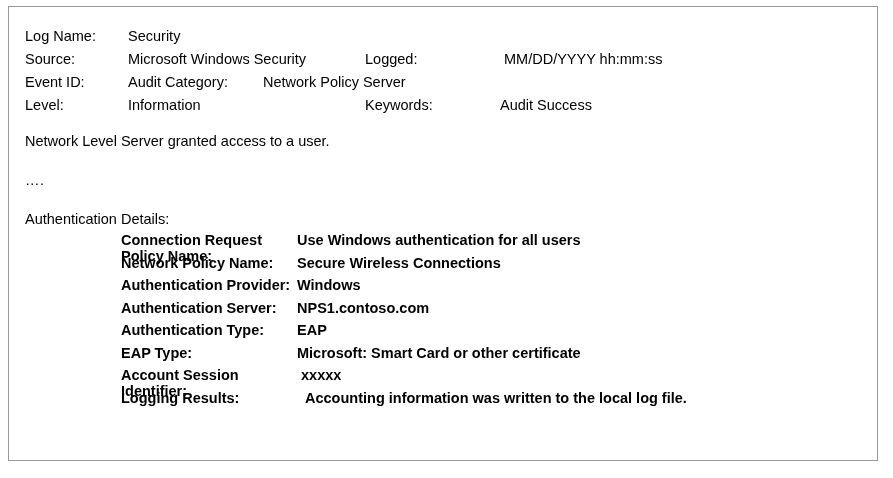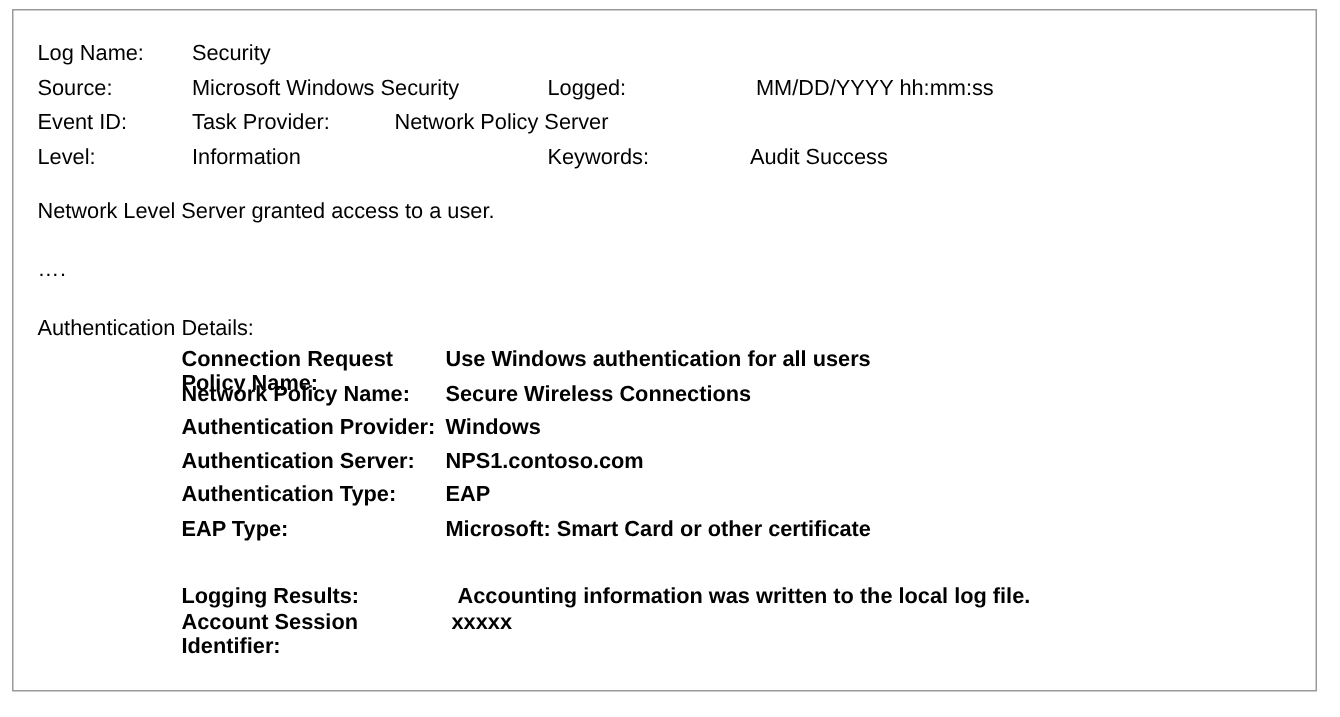--- a/index.html
+++ b/index.html
@@ -79,21 +79,21 @@
   }
   .dlabel {
     width: 272px;
     flex: 0 0 272px;
     padding-left: 96px;
     box-sizing: border-box;
   }
   .dvalue {
     flex: 1 1 auto;
   }
-  .dvalue.pad1 { padding-left: 4px; margin-top: 40px; }
+  .dvalue.pad1 { padding-left: 4px; }
   .dvalue.pad2 { padding-left: 8px; }
 </style>
 </head>
 <body>
 
 <div class="event-panel">
 
   <div class="header-grid">
 
     <div class="hrow">
@@ -105,21 +105,21 @@
 
     <div class="hrow">
       <span class="hlabel-a">Source:</span>
       <span class="hvalue-a">Microsoft Windows Security</span>
       <span class="hlabel-b">Logged:</span>
       <span class="hvalue-b indent">MM/DD/YYYY hh:mm:ss</span>
     </div>
 
     <div class="hrow">
       <span class="hlabel-a">Event ID:</span>
-      <span class="hlabel-b">Task Provider:</span>
+      <span class="hlabel-b">Audit Category:</span>
       <span class="hvalue-b">Network Policy Server</span>
     </div>
 
     <div class="hrow">
       <span class="hlabel-a">Level:</span>
       <span class="hvalue-a">Information</span>
       <span class="hlabel-b">Keywords:</span>
       <span class="hvalue-b">Audit Success</span>
     </div>
 

